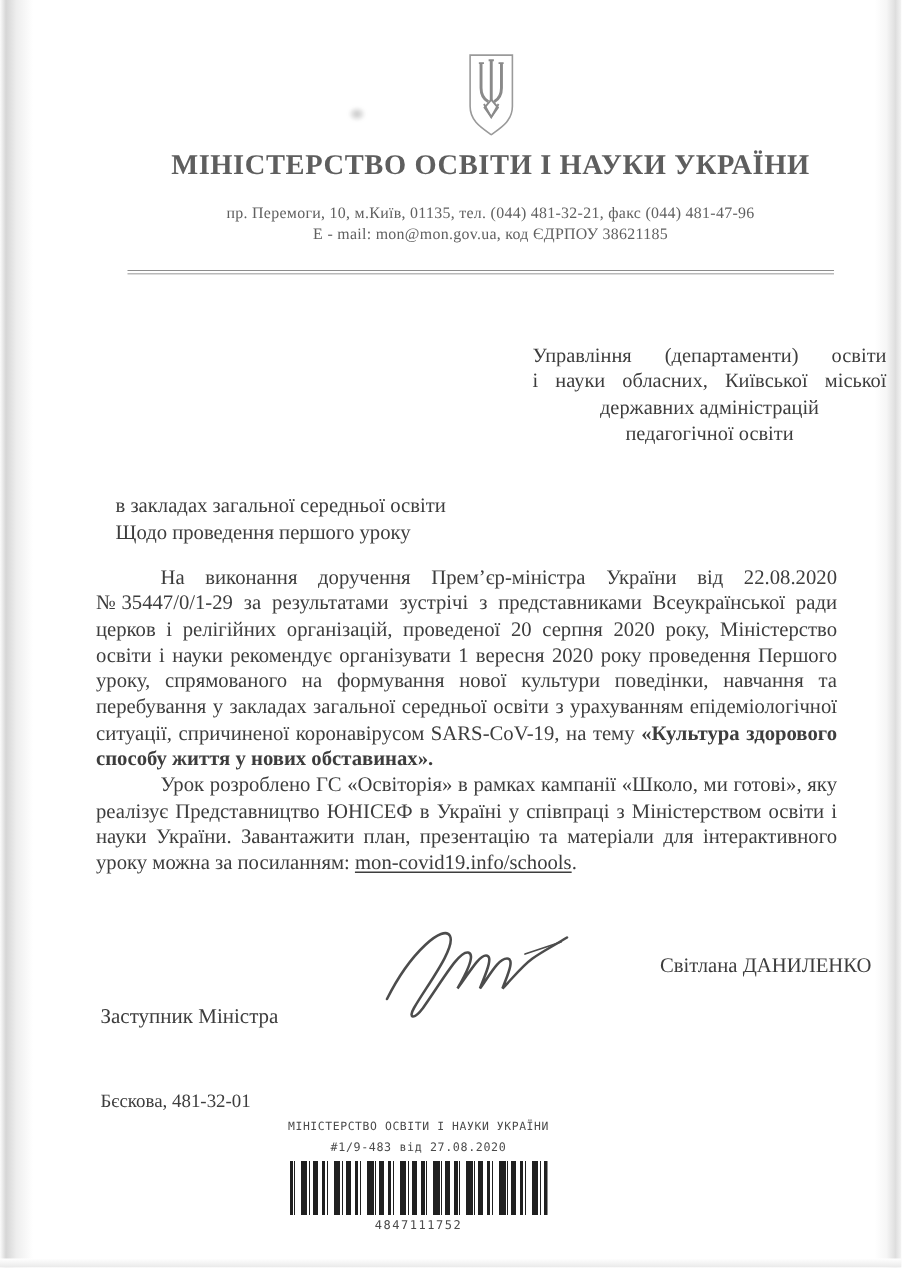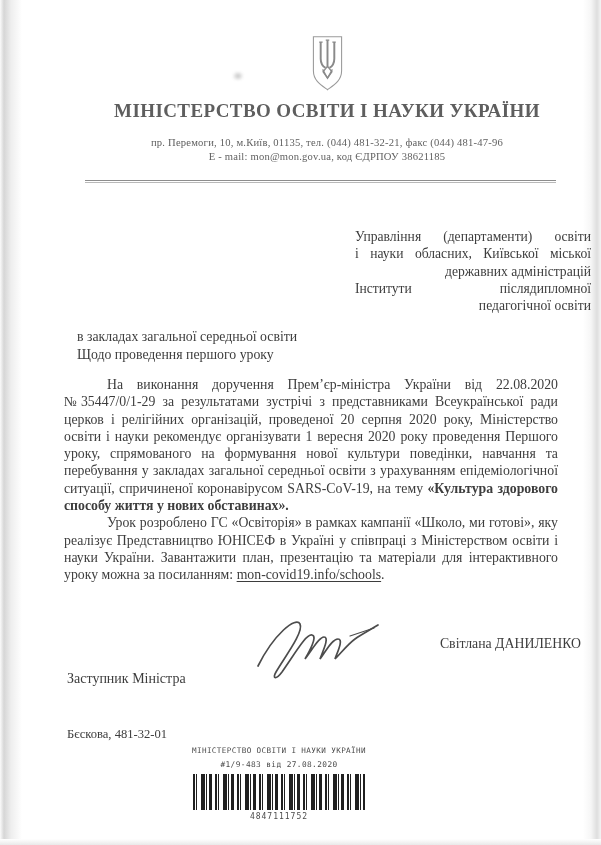--- a/index.html
+++ b/index.html
@@ -23,21 +23,21 @@
   .hdr{position:absolute;top:34px;left:54px;width:546px;text-align:center;}
   .emblem{display:block;margin:0 auto;width:35px;height:59px;}
   .title{margin-top:7px;font-size:19px;font-weight:bold;letter-spacing:.4px;color:#5e5e5e;}
   .addr{margin-top:14px;font-size:10.6px;line-height:13.5px;color:#606060;letter-spacing:.2px;}
   .rule{position:absolute;top:180px;left:85px;width:471px;height:3px;
     background:linear-gradient(180deg,#8d8d8d 0 1px,#ffffff 1px 2px,#b9b9b9 2px 3px);}
 
   
   .recipient{position:absolute;left:355px;top:228px;width:236px;
     font-size:13.6px;line-height:17.3px;color:#3d3d3d;}
-  .recipient .ln{text-align:right;}
+  .recipient .ln{text-align:center;}
   .recipient .jl{text-align:justify;text-align-last:justify;}
 
   
   .subject{position:absolute;left:77px;top:328px;font-size:13.8px;line-height:17.6px;}
 
   
   .body{position:absolute;left:64px;top:376px;width:494px;
     font-size:13.8px;line-height:17.3px;text-align:justify;}
   .body p{margin:0;text-indent:43px;}
   .body .b{font-weight:bold;}
@@ -91,21 +91,20 @@
     <div>пр. Перемоги, 10, м.Київ, 01135, тел. (044) 481-32-21, факс (044) 481-47-96</div>
     <div>E - mail: mon@mon.gov.ua, код ЄДРПОУ 38621185</div>
   </div>
 </div>
 <div class="rule"></div>
 
 <div class="recipient">
   <div class="ln jl">Управління (департаменти) освіти</div>
   <div class="ln jl">і науки обласних, Київської міської</div>
   <div class="ln">державних адміністрацій</div>
-  <div class="ln jl">Інститути післядипломної</div>
   <div class="ln">педагогічної освіти</div>
 </div>
 
 <div class="subject">
   <div>в закладах загальної середньої освіти</div>
   <div>Щодо проведення першого уроку</div>
 </div>
 
 <div class="body">
   <p><span>На виконання доручення Прем’єр-міністра України від 22.08.2020 №35447/0/1-29 за результатами зустрічі з представниками Всеукраїнської ради церков і релігійних організацій, проведеної 20 серпня 2020 року, Міністерство освіти і науки рекомендує організувати 1 вересня 2020 року проведення Першого уроку, спрямованого на формування нової культури поведінки, навчання та перебування у закладах загальної середньої освіти з урахуванням епідеміологічної ситуації, спричиненої коронавірусом SARS-CoV-19, на тему </span><span class="b">«Культура здорового способу життя у нових обставинах».</span></p>

